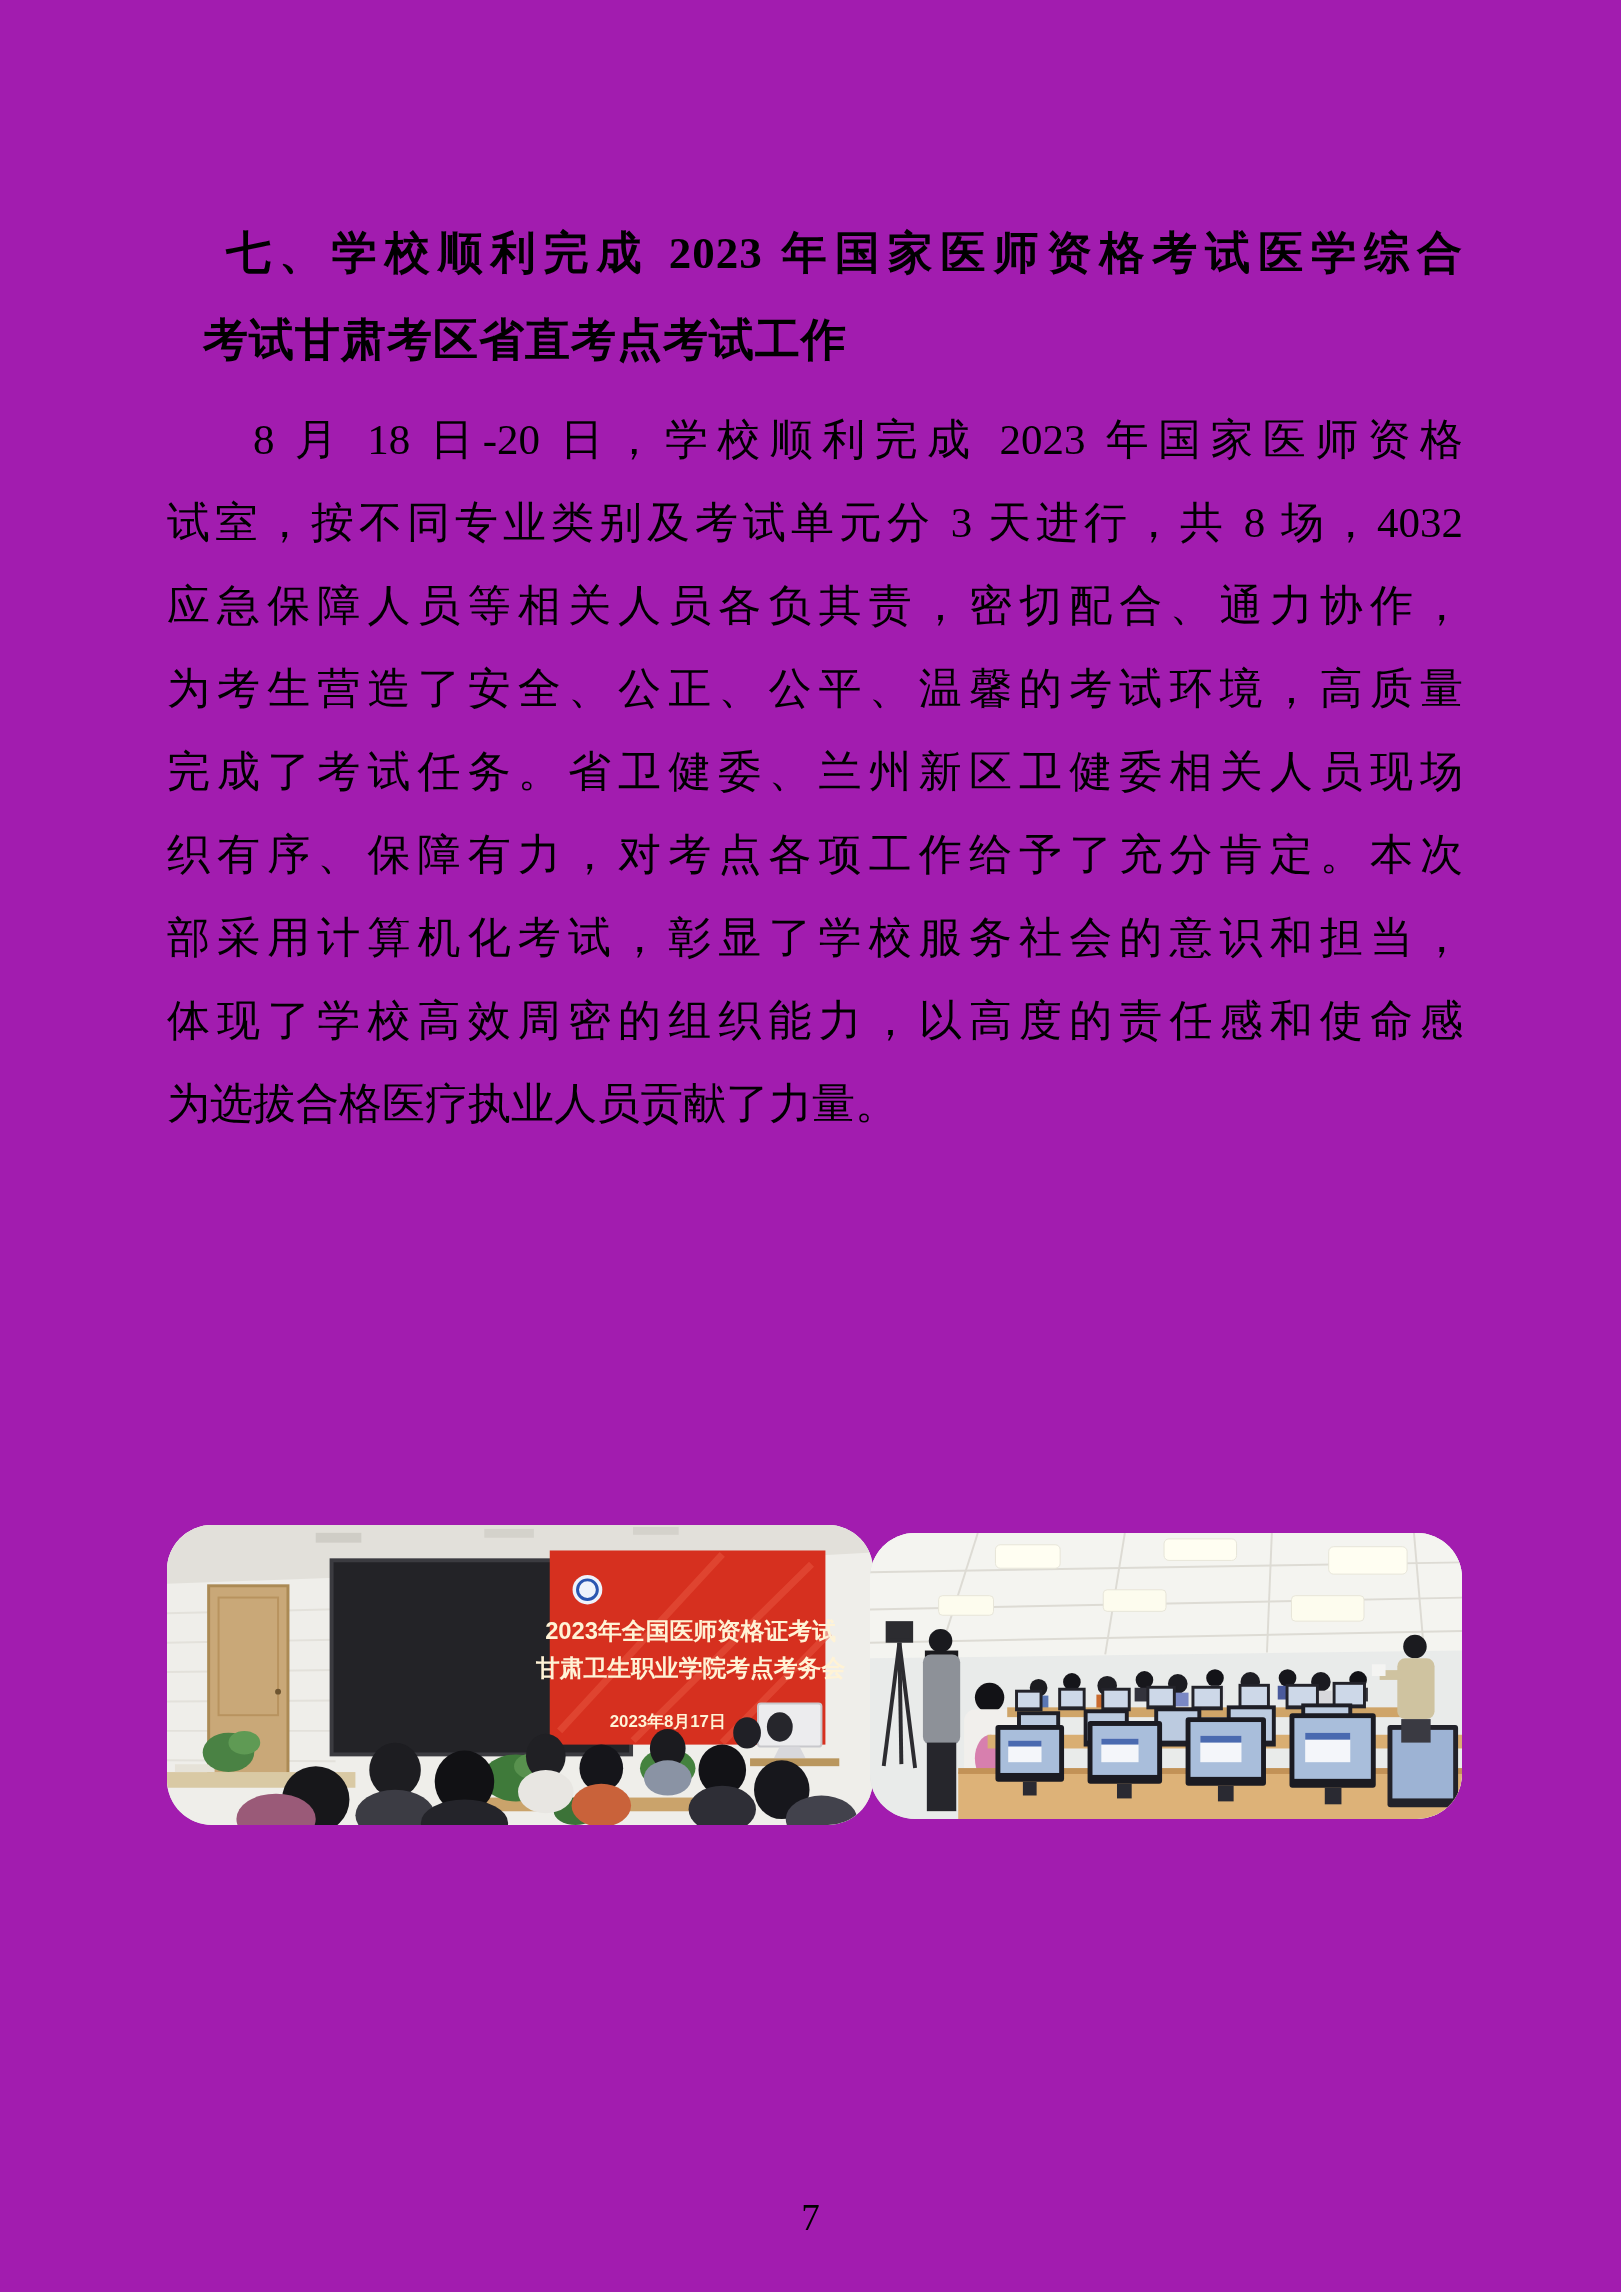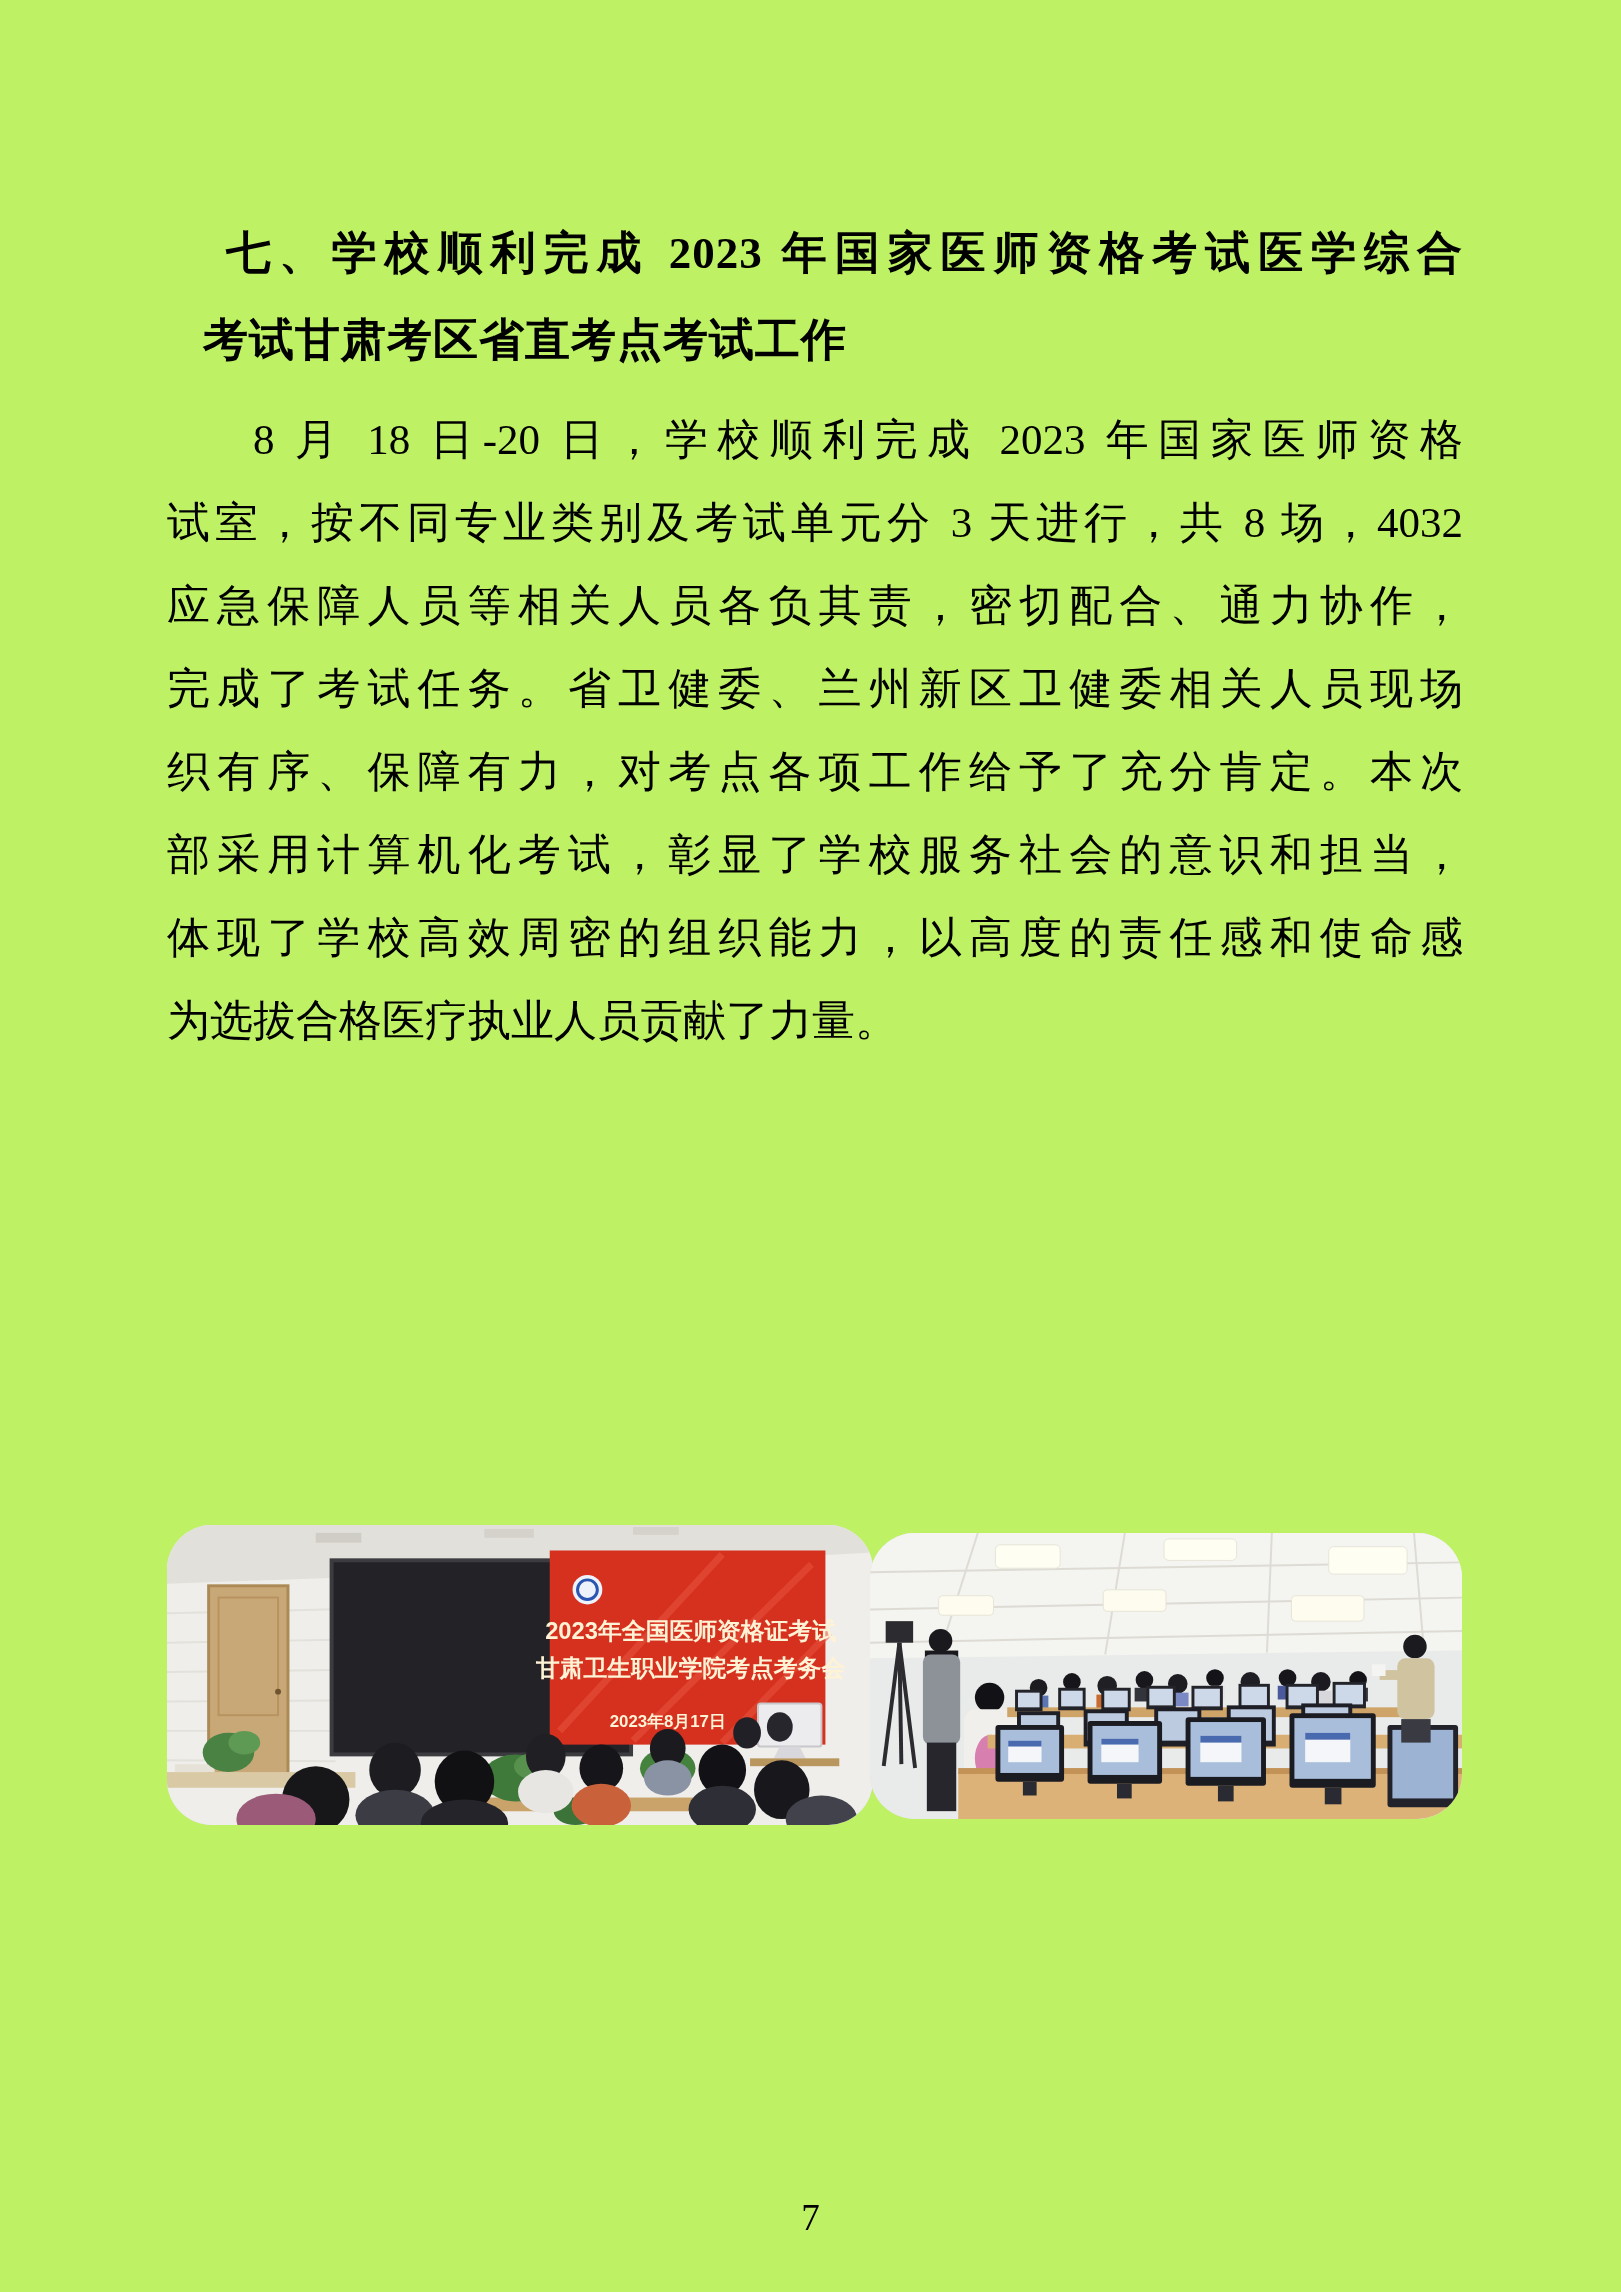--- a/index.html
+++ b/index.html
@@ -1,17 +1,17 @@
 <!DOCTYPE html>
 <html><head>
 <meta charset="utf-8">
 <style>
   html,body{margin:0;padding:0;background:#888;}
   .page{
-    position:relative;width:1621px;height:2293px;background:#bef264;
+    position:relative;width:1621px;height:2293px;background:#a21caf;
     margin:0 auto;overflow:hidden;
     font-family:"Liberation Serif","DejaVu Serif",serif;color:#000;
   }
   .content{position:absolute;left:167px;width:1296px;}
   .heading{top:210px;font-weight:700;font-size:45px;line-height:87px;letter-spacing:1px;}
   .heading .h-line1{padding-left:59px;text-align:justify;text-align-last:justify;text-justify:inter-character;}
   .heading .h-line2{text-align:left;margin-left:36px;}
   .bodytext{top:398px;font-size:43px;line-height:83px;}
   .j{text-align:justify;text-align-last:justify;text-justify:inter-character;}
   .indent{padding-left:86px;}
@@ -30,20 +30,21 @@
 
   <div class="content heading" style="position:absolute;">
     <div class="h-line1">七、学校顺利完成 2023 年国家医师资格考试医学综合</div>
     <div class="h-line2">考试甘肃考区省直考点考试工作</div>
   </div>
 
   <div class="content bodytext" style="position:absolute;">
     <div class="j indent">8 月 18 日-20 日，学校顺利完成 2023 年国家医师资格</div>
     <div class="j">试室，按不同专业类别及考试单元分 3 天进行，共 8 场，4032</div>
     <div class="j">应急保障人员等相关人员各负其责，密切配合、通力协作，</div>
+    <div class="j">为考生营造了安全、公正、公平、温馨的考试环境，高质量</div>
     <div class="j">完成了考试任务。省卫健委、兰州新区卫健委相关人员现场</div>
     <div class="j">织有序、保障有力，对考点各项工作给予了充分肯定。本次</div>
     <div class="j">部采用计算机化考试，彰显了学校服务社会的意识和担当，</div>
     <div class="j">体现了学校高效周密的组织能力，以高度的责任感和使命感</div>
     <div class="lastline">为选拔合格医疗执业人员贡献了力量。</div>
   </div>
 
   <div class="photo photo-left">
     <svg viewBox="0 0 712 306" preserveAspectRatio="none">
 

